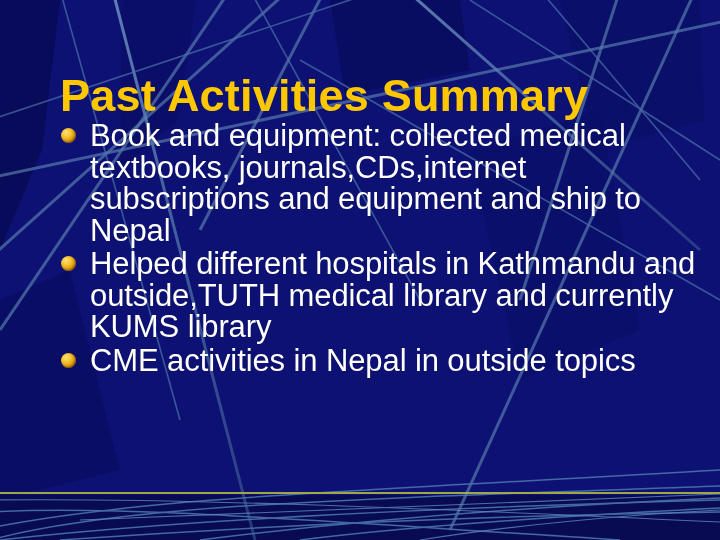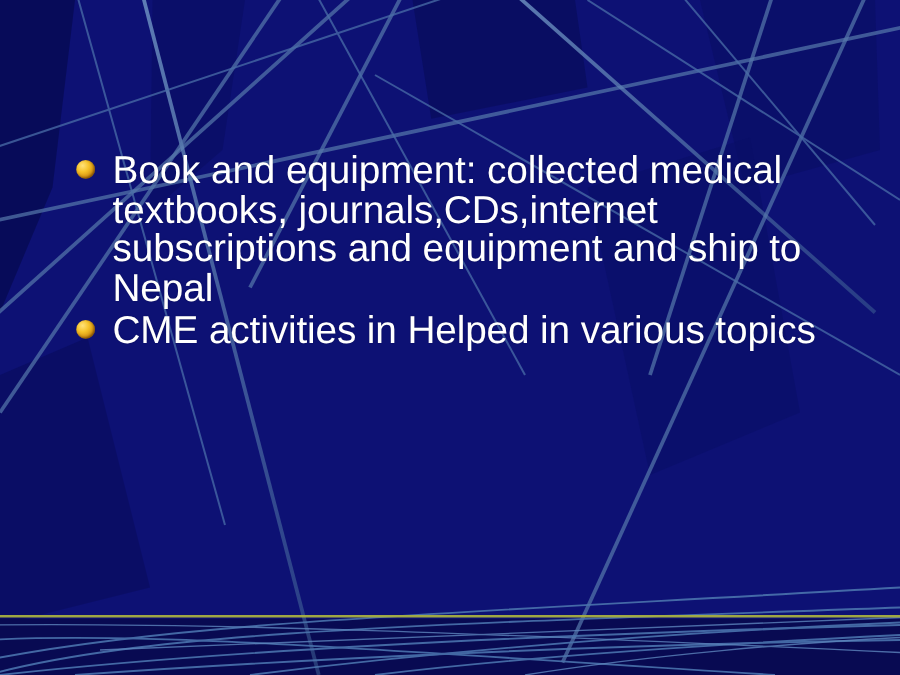--- a/index.html
+++ b/index.html
@@ -143,30 +143,35 @@
     </g>
     <g stroke="#5d85bd" fill="none" stroke-width="1.1" opacity="0.8">
       <path d="M -10 500 C 160 498 380 506 720 522"></path>
       <path d="M 420 540 C 520 524 640 514 720 510"></path>
       <path d="M 80 520 C 260 512 480 504 720 494"></path>
     </g>
   </svg>
 
   <div class="olive-rule"></div>
 
+  <h1 class="title">Past Activities Summary</h1>
 
   <div class="body-list">
 
     <div class="bullet-row">
       <span class="bullet-dot"></span>
       <span class="bullet-text">Book and equipment: collected medical textbooks, journals,CDs,internet subscriptions and equipment and ship to Nepal</span>
     </div>
 
+    <div class="bullet-row">
+      <span class="bullet-dot"></span>
+      <span class="bullet-text">Helped different hospitals in Kathmandu and outside,TUTH medical library and currently KUMS library</span>
+    </div>
 
 
     <div class="bullet-row">
       <span class="bullet-dot"></span>
-      <span class="bullet-text">CME activities in Helped in various topics</span>
+      <span class="bullet-text">CME activities in Nepal in outside topics</span>
     </div>
 
 
   </div>
 </div>
 
 </body></html>

